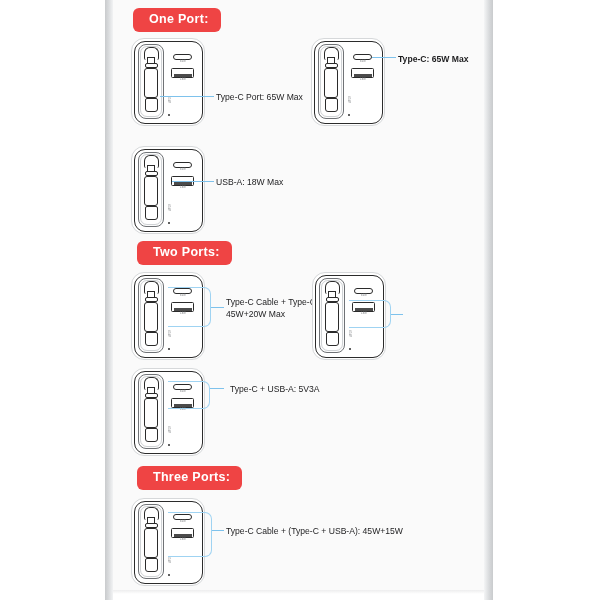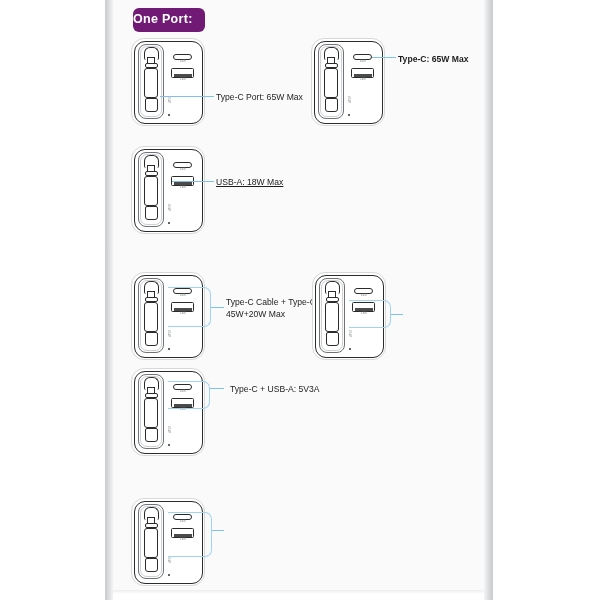--- a/index.html
+++ b/index.html
@@ -26,27 +26,27 @@
     background:linear-gradient(to left,#c9cbcd 0%,#d7d9db 40%,#f4f5f6 100%);
   }
   .panel-bottom{
     position:absolute;left:113px;top:590px;width:371px;height:4px;
     background:linear-gradient(to bottom,#ededee,#ffffff);
   }
 
   
   .pill{
     position:absolute;
-    background:#701a75;
+    background:#ef4444;
     color:#ffffff;
     font-weight:bold;
     font-size:12.5px;
     letter-spacing:.3px;
     border-radius:6px;
-    padding:5px 12px 6px 0;
+    padding:5px 12px 6px 16px;
     white-space:nowrap;
     line-height:1;
   }
 
   
   .charger{position:absolute;width:74px;height:88px;}
   .body-outer{
     position:absolute;left:0;top:0;width:74px;height:88px;
     border:1px solid #d6d8da;border-radius:13px;background:#ffffff;
     box-sizing:border-box;
@@ -201,22 +201,23 @@
     <div class="cable-shaft"></div>
     <div class="cable-tip"></div>
     <div class="port-c" style="left:42px;top:16px;"></div>
     <div class="port-tag" style="left:40px;top:23px;">65W</div>
     <div class="port-a" style="left:40px;top:30px;"></div>
     <div class="port-tag" style="left:40px;top:41px;">18W</div>
     <div class="side-print">45W</div>
     <div class="led"></div>
   </div>
   <div class="leader" style="left:172px;top:181px;width:42px;"></div>
-  <div class="callout-label" style="left:216px;top:176px;text-decoration:underline;">USB-A: 18W Max</div>
-
+  <div class="callout-label" style="left:216px;top:176px;">USB-A: 18W Max</div>
+
+  <div class="pill" style="left:137px;top:241px;">Two Ports:</div>
 
   <div class="charger" style="left:131px;top:272px;">
     <div class="body-outer"></div>
     <div class="body-inner"></div>
     <div class="channel"></div>
     <div class="channel-in"></div>
     <div class="cable-loop"></div>
     <div class="cable-neck"></div>
     <div class="cable-head"></div>
     <div class="cable-shaft"></div>
@@ -267,34 +268,36 @@
     <div class="port-tag" style="left:40px;top:23px;">65W</div>
     <div class="port-a" style="left:40px;top:30px;"></div>
     <div class="port-tag" style="left:40px;top:41px;">18W</div>
     <div class="side-print">45W</div>
     <div class="led"></div>
   </div>
   <div class="bracket" style="left:168px;top:381px;width:42px;height:28px;"></div>
   <div class="bracket-stem" style="left:210px;top:388px;width:14px;"></div>
   <div class="callout-label" style="left:230px;top:383px;">Type-C + USB-A:  5V3A</div>
 
+  <div class="pill" style="left:137px;top:466px;">Three Ports:</div>
 
   <div class="charger" style="left:131px;top:498px;">
     <div class="body-outer"></div>
     <div class="body-inner"></div>
     <div class="channel"></div>
     <div class="channel-in"></div>
     <div class="cable-loop"></div>
     <div class="cable-neck"></div>
     <div class="cable-head"></div>
     <div class="cable-shaft"></div>
     <div class="cable-tip"></div>
     <div class="port-c" style="left:42px;top:16px;"></div>
     <div class="port-tag" style="left:40px;top:23px;">65W</div>
     <div class="port-a" style="left:40px;top:30px;"></div>
     <div class="port-tag" style="left:40px;top:41px;">18W</div>
     <div class="side-print">45W</div>
     <div class="led"></div>
   </div>
   <div class="bracket" style="left:168px;top:512px;width:44px;height:45px;"></div>
   <div class="bracket-stem" style="left:212px;top:530px;width:12px;"></div>
+  <div class="callout-label" style="left:226px;top:525px;">Type-C Cable +  (Type-C + USB-A): 45W+15W</div>
 
 </div>
 
 </body></html>

